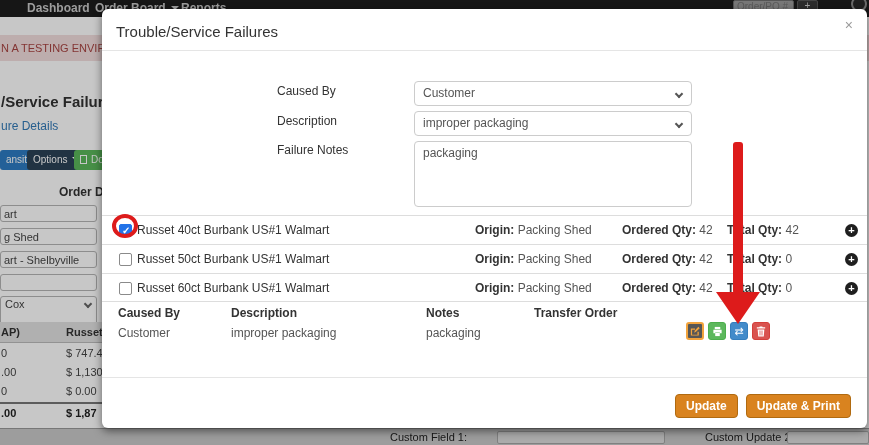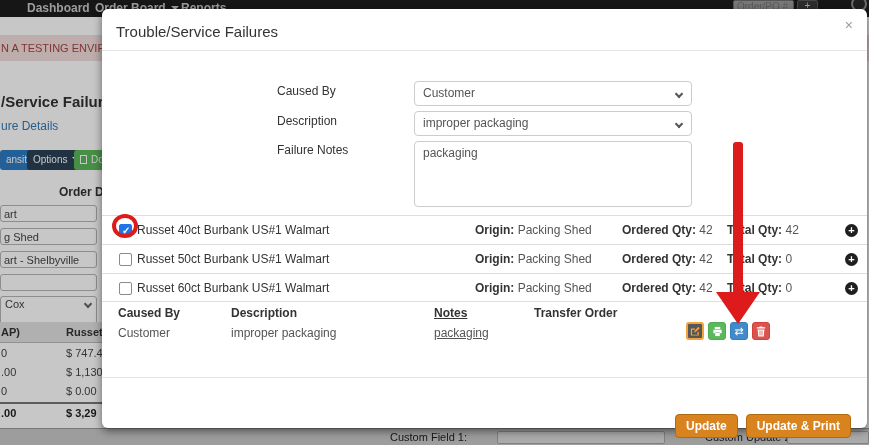--- a/index.html
+++ b/index.html
@@ -61,32 +61,32 @@
   .cb.checked::after { content:"✓"; position:absolute; left:2px; top:-9px; color:#fff; font-size:10px; font-weight:bold; line-height:29px; }
   .p-name { position:absolute; left:35px; white-space:nowrap; }
   .p-col { position:absolute; white-space:nowrap; color:#555; }
   .p-col b { color:#333; }
   .col-origin { left:373px; } .col-ordered { left:520px; } .col-total { left:625px; }
   .plus-circle { position:absolute; left:743px; top:8px; width:13px; height:13px; border-radius:50%; background:#1f1f1f; }
   .plus-circle::after { content:"+"; position:absolute; left:0; top:0; width:13px; height:13px; color:#fff; font-size:11px; font-weight:bold; line-height:12px; text-align:center; }
 
   .d-head { position:absolute; top:297px; font-size:12px; font-weight:bold; color:#333; white-space:nowrap; }
   .d-val { position:absolute; top:317px; font-size:12px; color:#555; white-space:nowrap; }
-  .x-cb { left:16px; } .x-desc { left:129px; } .x-notes { left:332px;text-decoration:underline; } .x-to { left:432px; }
+  .x-cb { left:16px; } .x-desc { left:129px; } .x-notes { left:324px; } .x-to { left:432px; }
 
   .icon-group { position:absolute; left:584px; top:313px; display:flex; gap:4px; }
   .ib { width:18px; height:18px; border-radius:3px; display:flex; align-items:center; justify-content:center; cursor:pointer; }
   .ib-edit { background:#565656; border:2px solid #f2a33c; }
   .ib-print { background:#5cb85c; border:1px solid #4cae4c; }
   .ib-transfer { background:#428bca; border:1px solid #357ebd; color:#fff; font-size:11px; line-height:1; }
   .ib-delete { background:#d9534f; border:1px solid #d43f3a; }
 
   .m-footer-line { position:absolute; left:0; top:368px; width:765px; border-top:1px solid #e5e5e5; }
   .m-footer { position:absolute; right:16px; top:385px; display:flex; gap:8px; }
-  .btn-orange { height:24px; background:#d9831f; border:1px solid #b06a10; border-radius:4px; color:#fff; font-size:12px; font-weight:bold; line-height:22px; padding:0 10px; cursor:pointer; white-space:nowrap;margin-top:20px; }
+  .btn-orange { height:24px; background:#d9831f; border:1px solid #b06a10; border-radius:4px; color:#fff; font-size:12px; font-weight:bold; line-height:22px; padding:0 10px; cursor:pointer; white-space:nowrap; }
 
   
   .ann-circle { position:absolute; left:112px; top:214px; width:26px; height:24px; border:4px solid #dd1b1b; border-radius:50%; z-index:30; }
   .ann-arrow { position:absolute; left:712px; top:142px; z-index:30; }
 </style>
 </head>
 <body>
 
 <div class="screen">
 
@@ -126,21 +126,21 @@
     <div class="tot-row" style="top:363px">
       <span class="c1">.00</span>
       <span class="c2">$ 1,130</span>
     </div>
     <div class="tot-row" style="top:382px">
       <span class="c1">0</span>
       <span class="c2">$ 0.00</span>
     </div>
     <div class="tot-row total" style="top:402px">
       <span class="c1">.00</span>
-      <span class="c2">$ 3,29</span>
+      <span class="c2">$ 1,87</span>
     </div>
 
     <div class="bottom-band">
       <span class="cf-label" style="left:390px">Custom Field 1:</span>
       <input class="cf-input" style="left: 497px; width: 168px;">
       <span class="cf-label" style="left:705px">Custom Update 2:</span>
       <input class="cf-input" style="left: 787px; width: 82px;">
     </div>
   </div>
 

